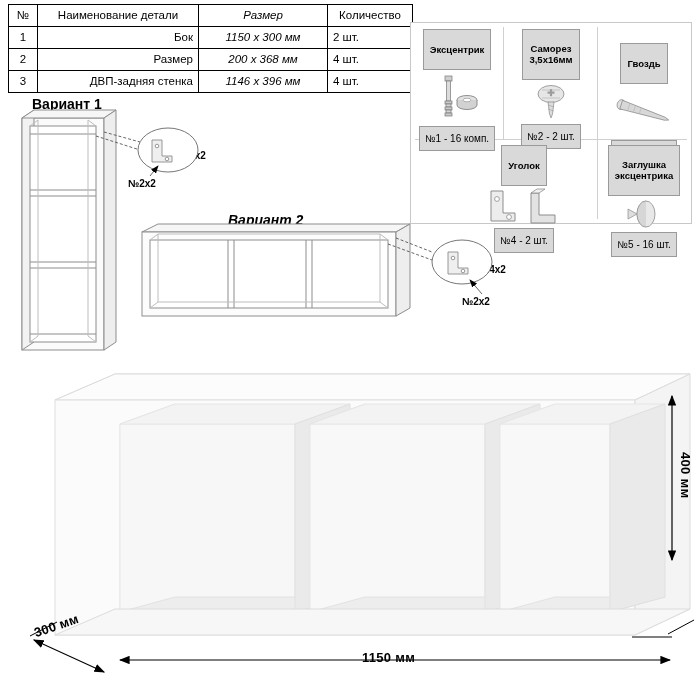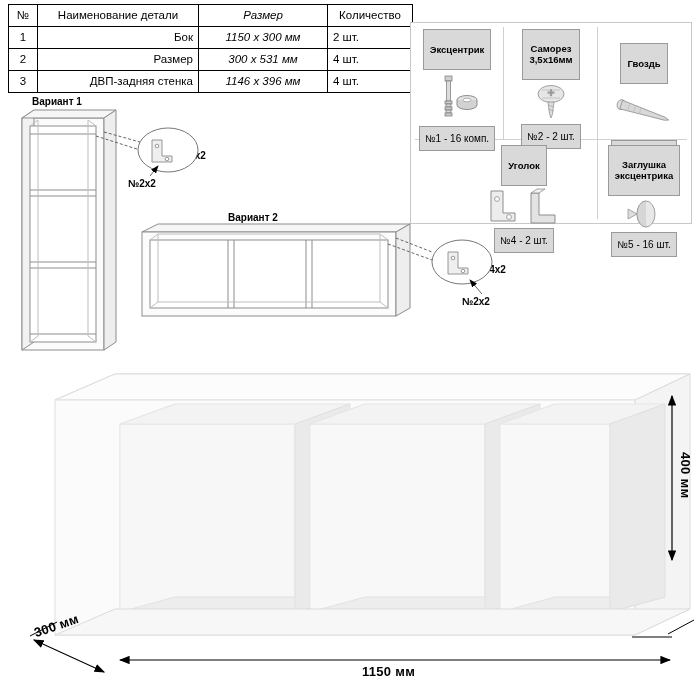--- a/index.html
+++ b/index.html
@@ -87,21 +87,21 @@
   }
   .hw-hline {
     position: absolute;
     background: #d0d0d0;
     height: 1px;
   }
 
   
   .variant-label {
     position: absolute;
-    font-size: 10px;
+    font-size: 14px;
     font-weight: bold;
   }
 
   
   .svg-layer {
     position: absolute;
     left: 0;
     top: 0;
     width: 700px;
     height: 690px;
@@ -143,21 +143,21 @@
   <tbody>
     <tr>
       <td class="col-num">1</td>
       <td class="col-name">Бок</td>
       <td class="col-size">1150 х 300 мм</td>
       <td class="col-qty">2 шт.</td>
     </tr>
     <tr>
       <td class="col-num">2</td>
       <td class="col-name">Размер</td>
-      <td class="col-size">300 х 531 мм</td>
+      <td class="col-size">200 х 368 мм</td>
       <td class="col-qty">4 шт.</td>
     </tr>
     <tr>
       <td class="col-num">3</td>
       <td class="col-name">ДВП-задняя стенка</td>
       <td class="col-size">1146 х 396 мм</td>
       <td class="col-qty">4 шт.</td>
     </tr>
   </tbody>
 </table>
@@ -242,21 +242,21 @@
         <ellipse cx="30" cy="17" rx="9" ry="13" fill="#e8e8e8" stroke="#8a8a8a" stroke-width=".8"></ellipse>
         <path d="M30 4 a9 13 0 0 0 0 26" fill="#d6d6d6" stroke="#8a8a8a" stroke-width=".6"></path>
         <path d="M21 17 L12 12 L12 22 Z" fill="#dedede" stroke="#8a8a8a" stroke-width=".7"></path>
       </svg>
     </div>
     <span class="hw-qty">№5 - 16 шт.</span>
   </div>
 </div>
 
 <div class="variant-label" style="left:32px; top:96px;">Вариант 1</div>
-<div class="variant-label" style="left:228px; top:212px;">Вариант 2</div>
+<div class="variant-label" style="left:228px; top:212px;font-style:italic;">Вариант 2</div>
 
 <div class="callout-label" style="left:178px; top:150px;">№4х2</div>
 <div class="callout-label" style="left:128px; top:178px;">№2х2</div>
 <div class="callout-label" style="left:478px; top:264px;">№4х2</div>
 <div class="callout-label" style="left:462px; top:296px;">№2х2</div>
 
 <svg class="svg-layer" viewBox="0 0 700 690">
   <defs>
     <marker id="arrow" markerWidth="9" markerHeight="7" refX="8" refY="3.5" orient="auto">
       <polygon points="0 0, 9 3.5, 0 7" fill="#000"></polygon>
@@ -374,14 +374,14 @@
 
     <line x1="632" y1="637" x2="672" y2="637" stroke-width="1"></line>
     <line x1="668" y1="634" x2="694" y2="620" stroke-width="1"></line>
 
     <line x1="34" y1="640" x2="104" y2="672" marker-start="url(#arrowStart)" marker-end="url(#arrow)"></line>
     <line x1="30" y1="636" x2="57" y2="622" stroke-width="1"></line>
   </g>
 </svg>
 
 <div class="dim-label dim-vert" style="left:678px; top:452px;">400 мм</div>
-<div class="dim-label" style="left:362px; top:664px;">1150 мм</div>
+<div class="dim-label" style="left:362px; top:650px;">1150 мм</div>
 <div class="dim-label dim-rot" style="left:32px; top:626px;">300 мм</div>
 
 </body></html>

